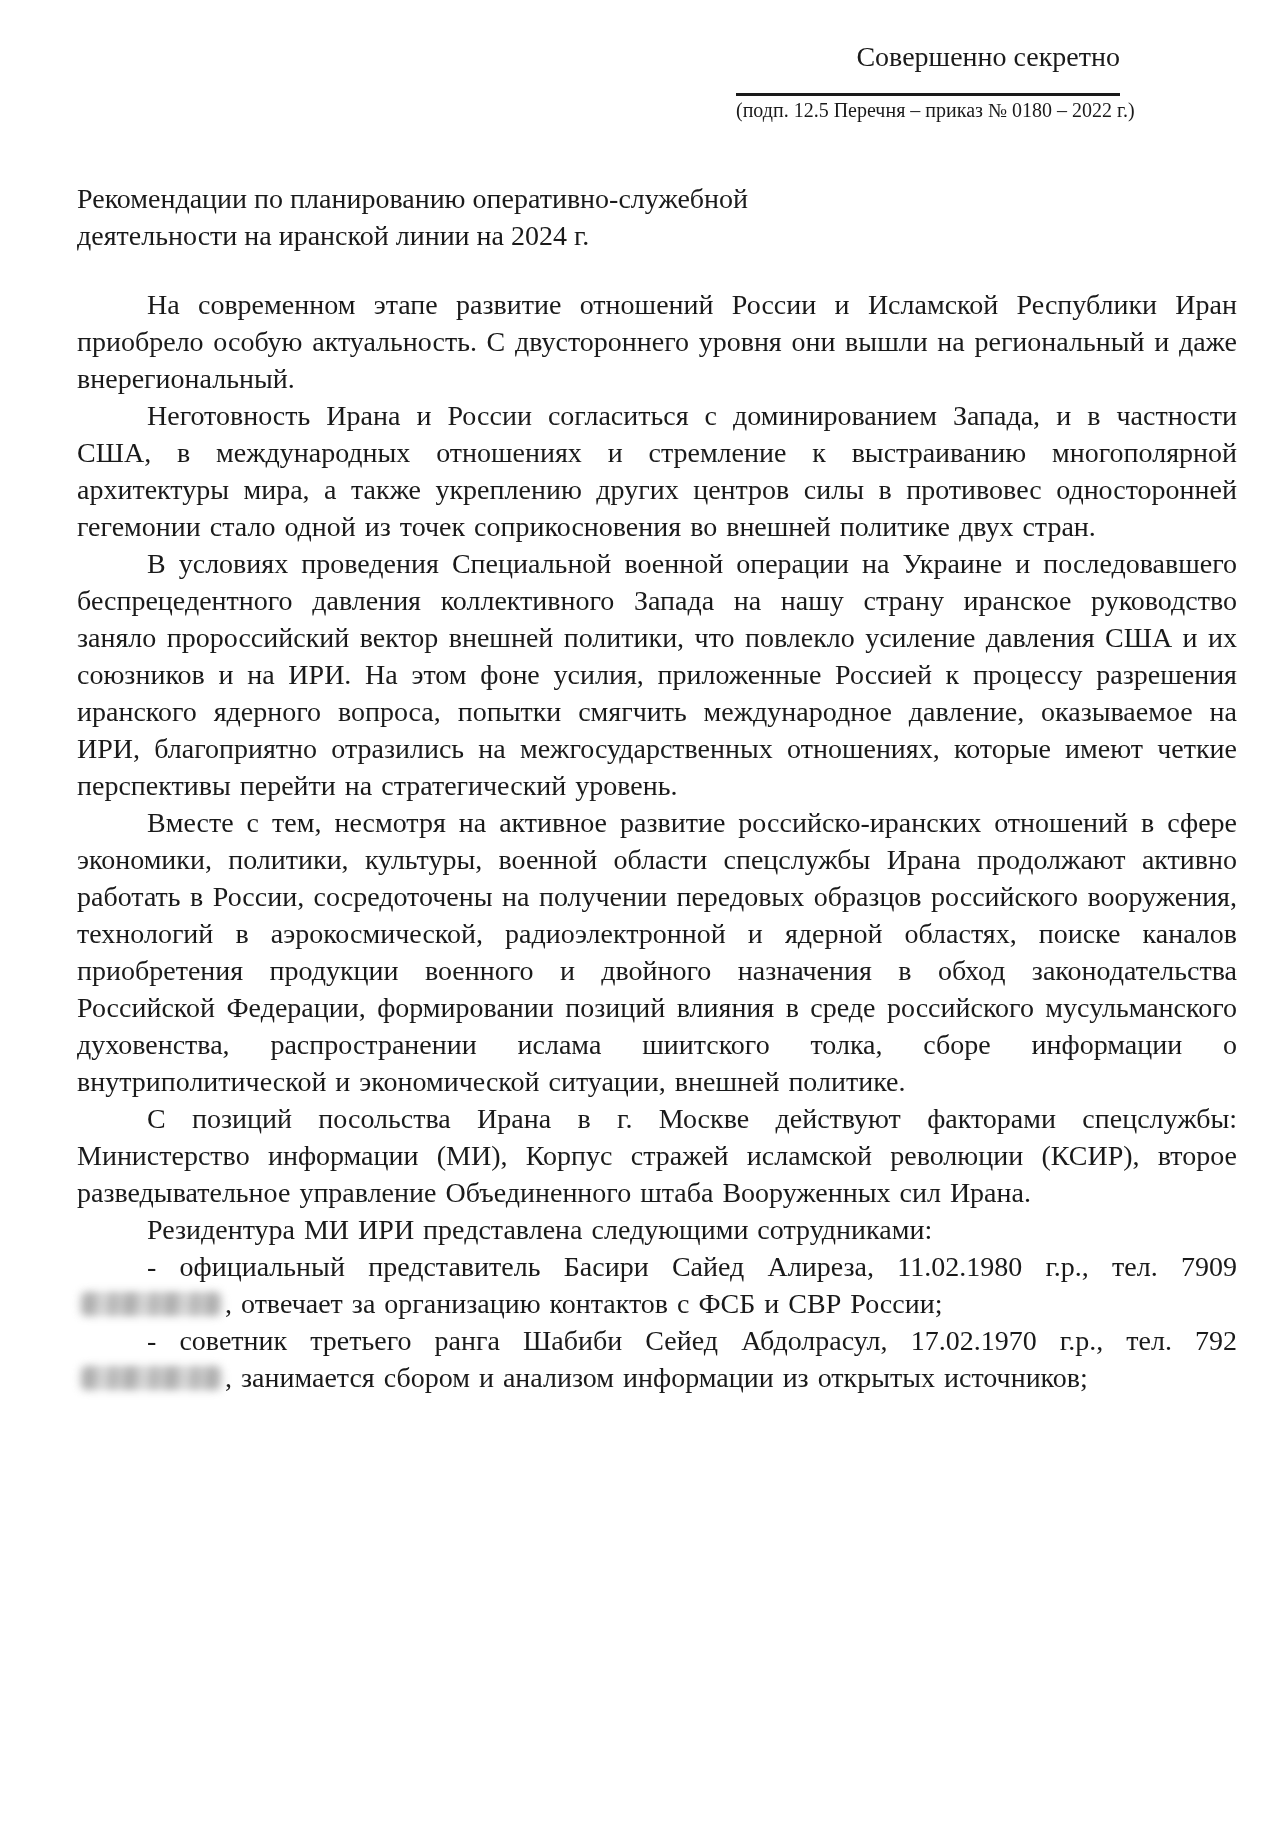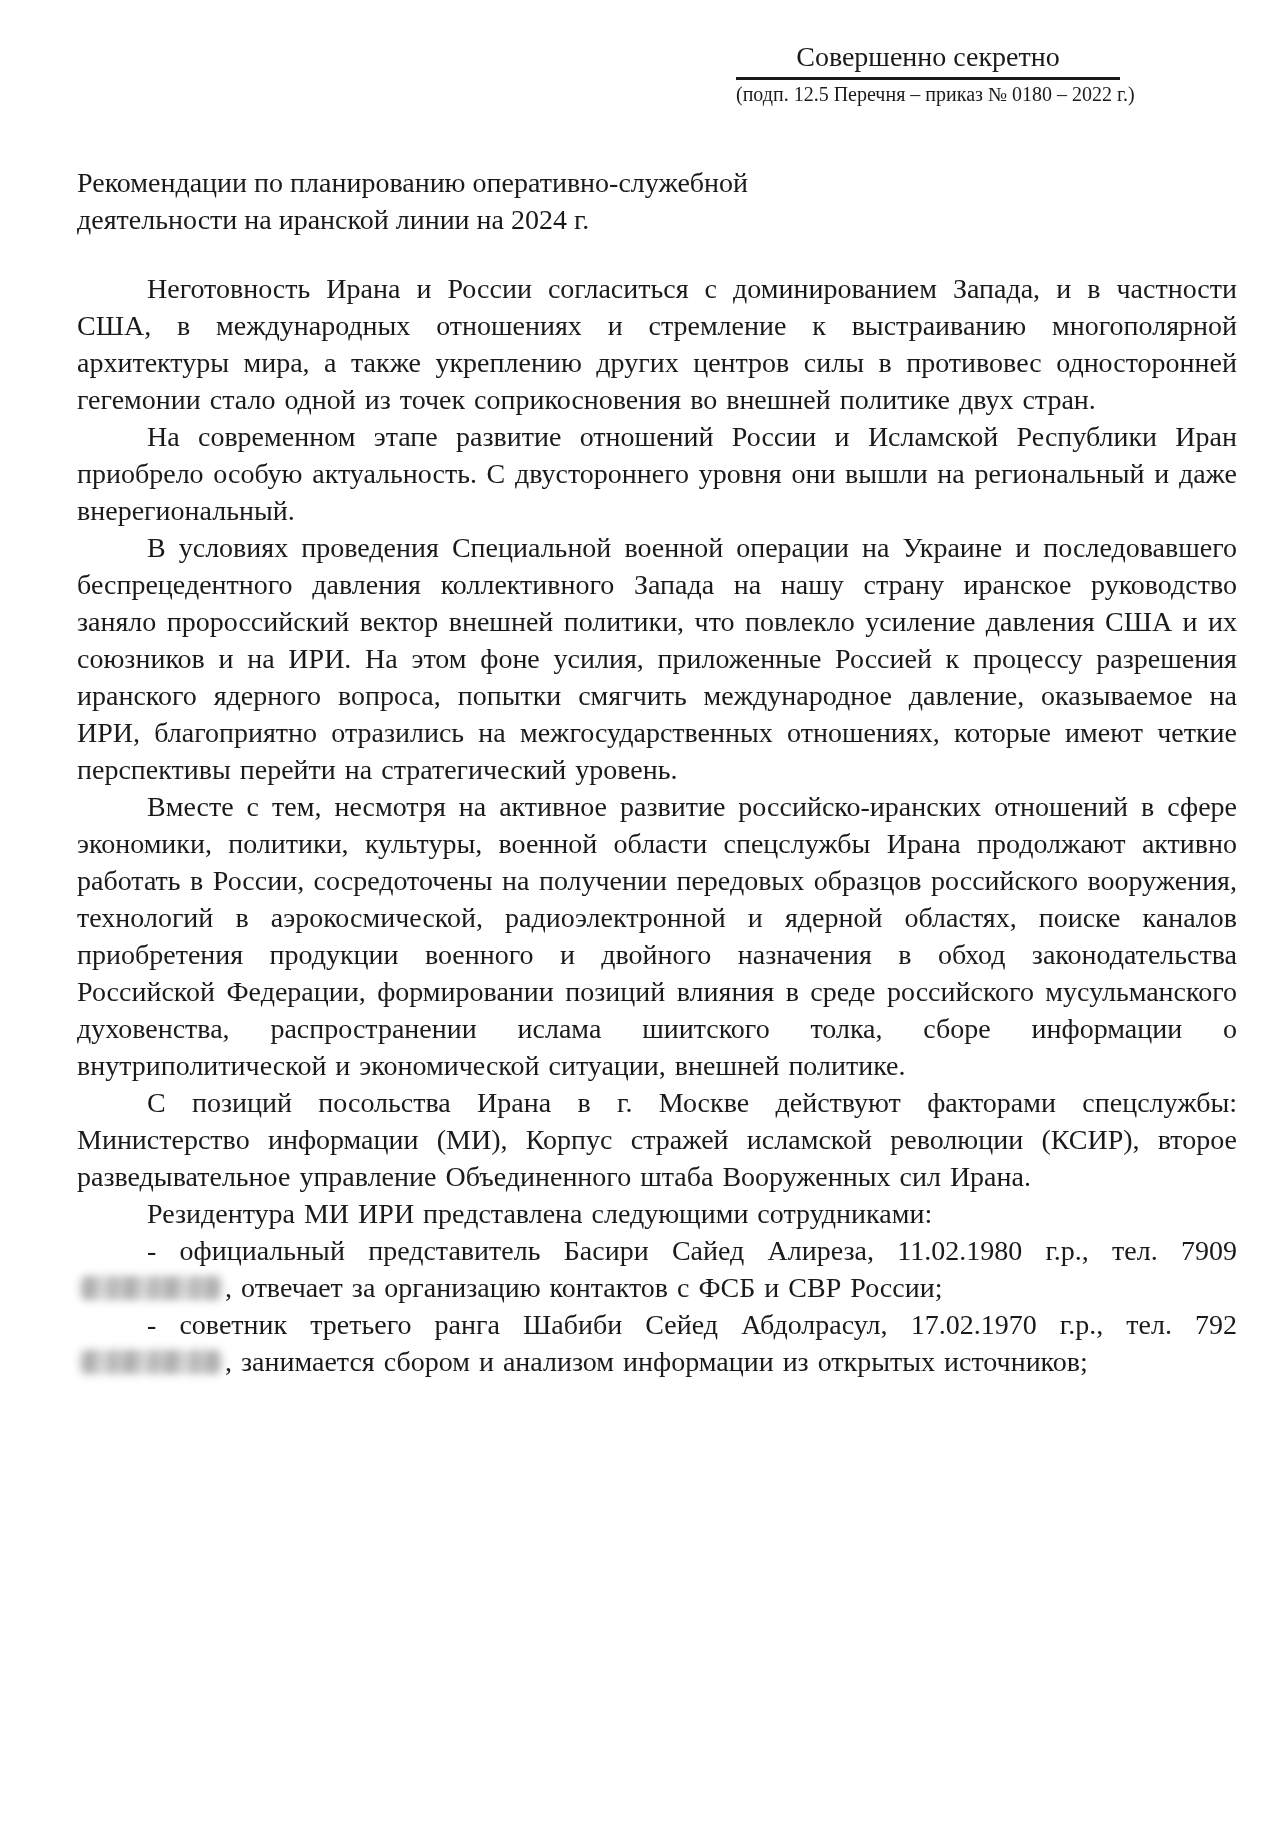--- a/index.html
+++ b/index.html
@@ -20,23 +20,23 @@
   }
   
   .cls-block {
     width: 384px;
     margin-left: auto;
     margin-right: 117px;
   }
   .cls-top {
     font-size: 28px;
     line-height: 34px;
-    text-align: center;
+    text-align: right;
     border-bottom: 3px solid #1a1a1a;
-    padding-bottom: 3px;
+    padding-bottom: 19px;
     white-space: nowrap;
   }
   .cls-note {
     font-size: 20px;
     line-height: 25px;
     text-align: center;
     white-space: nowrap;
     padding-top: 2px;
   }
   
@@ -84,22 +84,22 @@
     <div class="cls-top">Совершенно секретно</div>
     <div class="cls-note">(подп. 12.5 Перечня – приказ № 0180 – 2022 г.)</div>
   </div>
 
   <div class="doc-title">
     <div>Рекомендации по планированию оперативно-служебной</div>
     <div>деятельности на иранской линии на 2024 г.</div>
   </div>
 
   <div class="doc-body">
+    <p class="para">На современном этапе развитие отношений России и Исламской Республики Иран приобрело особую актуальность. С двустороннего уровня они вышли на региональный и даже внерегиональный.</p>
     <p class="para">Неготовность Ирана и России согласиться с доминированием Запада, и в частности США, в международных отношениях и стремление к выстраиванию многополярной архитектуры мира, а также укреплению других центров силы в противовес односторонней гегемонии стало одной из точек соприкосновения во внешней политике двух стран.</p>
-    <p class="para">На современном этапе развитие отношений России и Исламской Республики Иран приобрело особую актуальность. С двустороннего уровня они вышли на региональный и даже внерегиональный.</p>
     <p class="para">В условиях проведения Специальной военной операции на Украине и последовавшего беспрецедентного давления коллективного Запада на нашу страну иранское руководство заняло пророссийский вектор внешней политики, что повлекло усиление давления США и их союзников и на ИРИ. На этом фоне усилия, приложенные Россией к процессу разрешения иранского ядерного вопроса, попытки смягчить международное давление, оказываемое на ИРИ, благоприятно отразились на межгосударственных отношениях, которые имеют четкие перспективы перейти на стратегический уровень.</p>
     <p class="para">Вместе с тем, несмотря на активное развитие российско-иранских отношений в сфере экономики, политики, культуры, военной области спецслужбы Ирана продолжают активно работать в России, сосредоточены на получении передовых образцов российского вооружения, технологий в аэрокосмической, радиоэлектронной и ядерной областях, поиске каналов приобретения продукции военного и двойного назначения в обход законодательства Российской Федерации, формировании позиций влияния в среде российского мусульманского духовенства, распространении ислама шиитского толка, сборе информации о внутриполитической и экономической ситуации, внешней политике.</p>
     <p class="para">С позиций посольства Ирана в г. Москве действуют факторами спецслужбы: Министерство информации (МИ), Корпус стражей исламской революции (КСИР), второе разведывательное управление Объединенного штаба Вооруженных сил Ирана.</p>
     <p class="para">Резидентура МИ ИРИ представлена следующими сотрудниками:</p>
 
 
     <p class="para"><span>- официальный представитель Басири Сайед Алиреза, 11.02.1980 г.р., тел. </span><span>7909</span><span class="redact"></span><span>, отвечает за организацию контактов с ФСБ и СВР России;</span></p>
 
     <p class="para"><span>- советник третьего ранга Шабиби Сейед Абдолрасул, 17.02.1970 г.р., тел. </span><span>792</span><span class="redact"></span><span>, занимается сбором и анализом информации из открытых источников;</span></p>
   </div>

